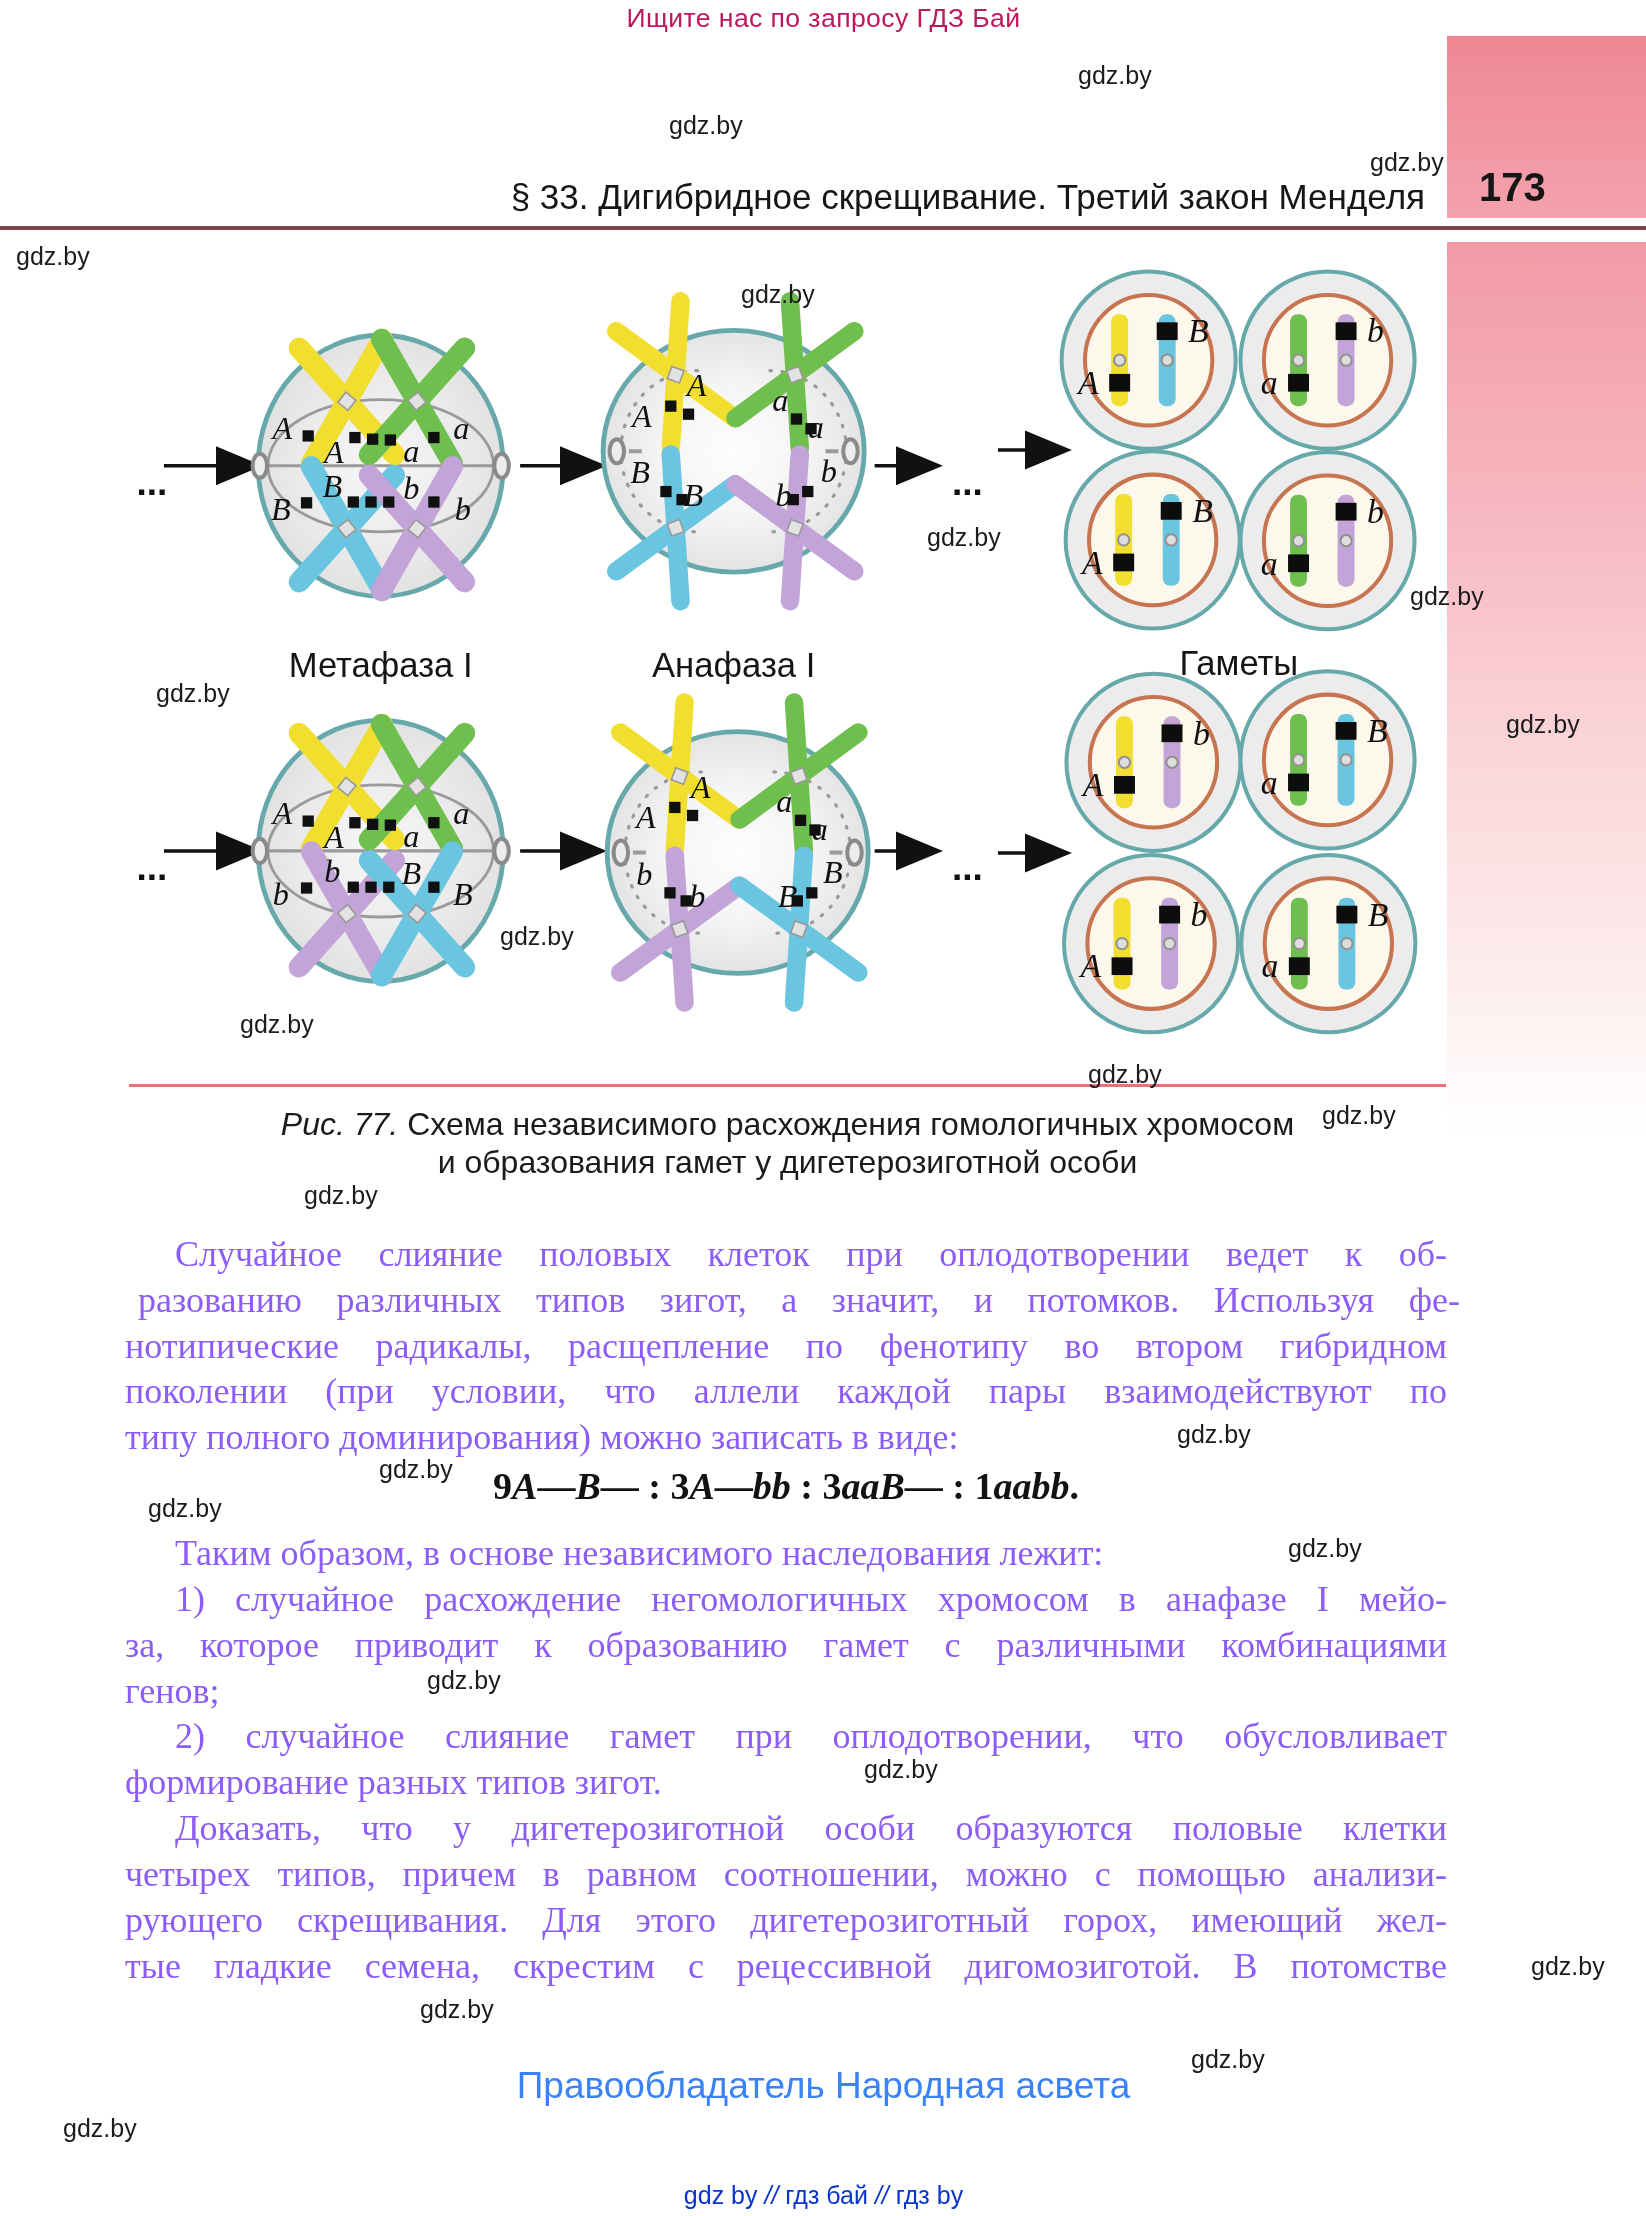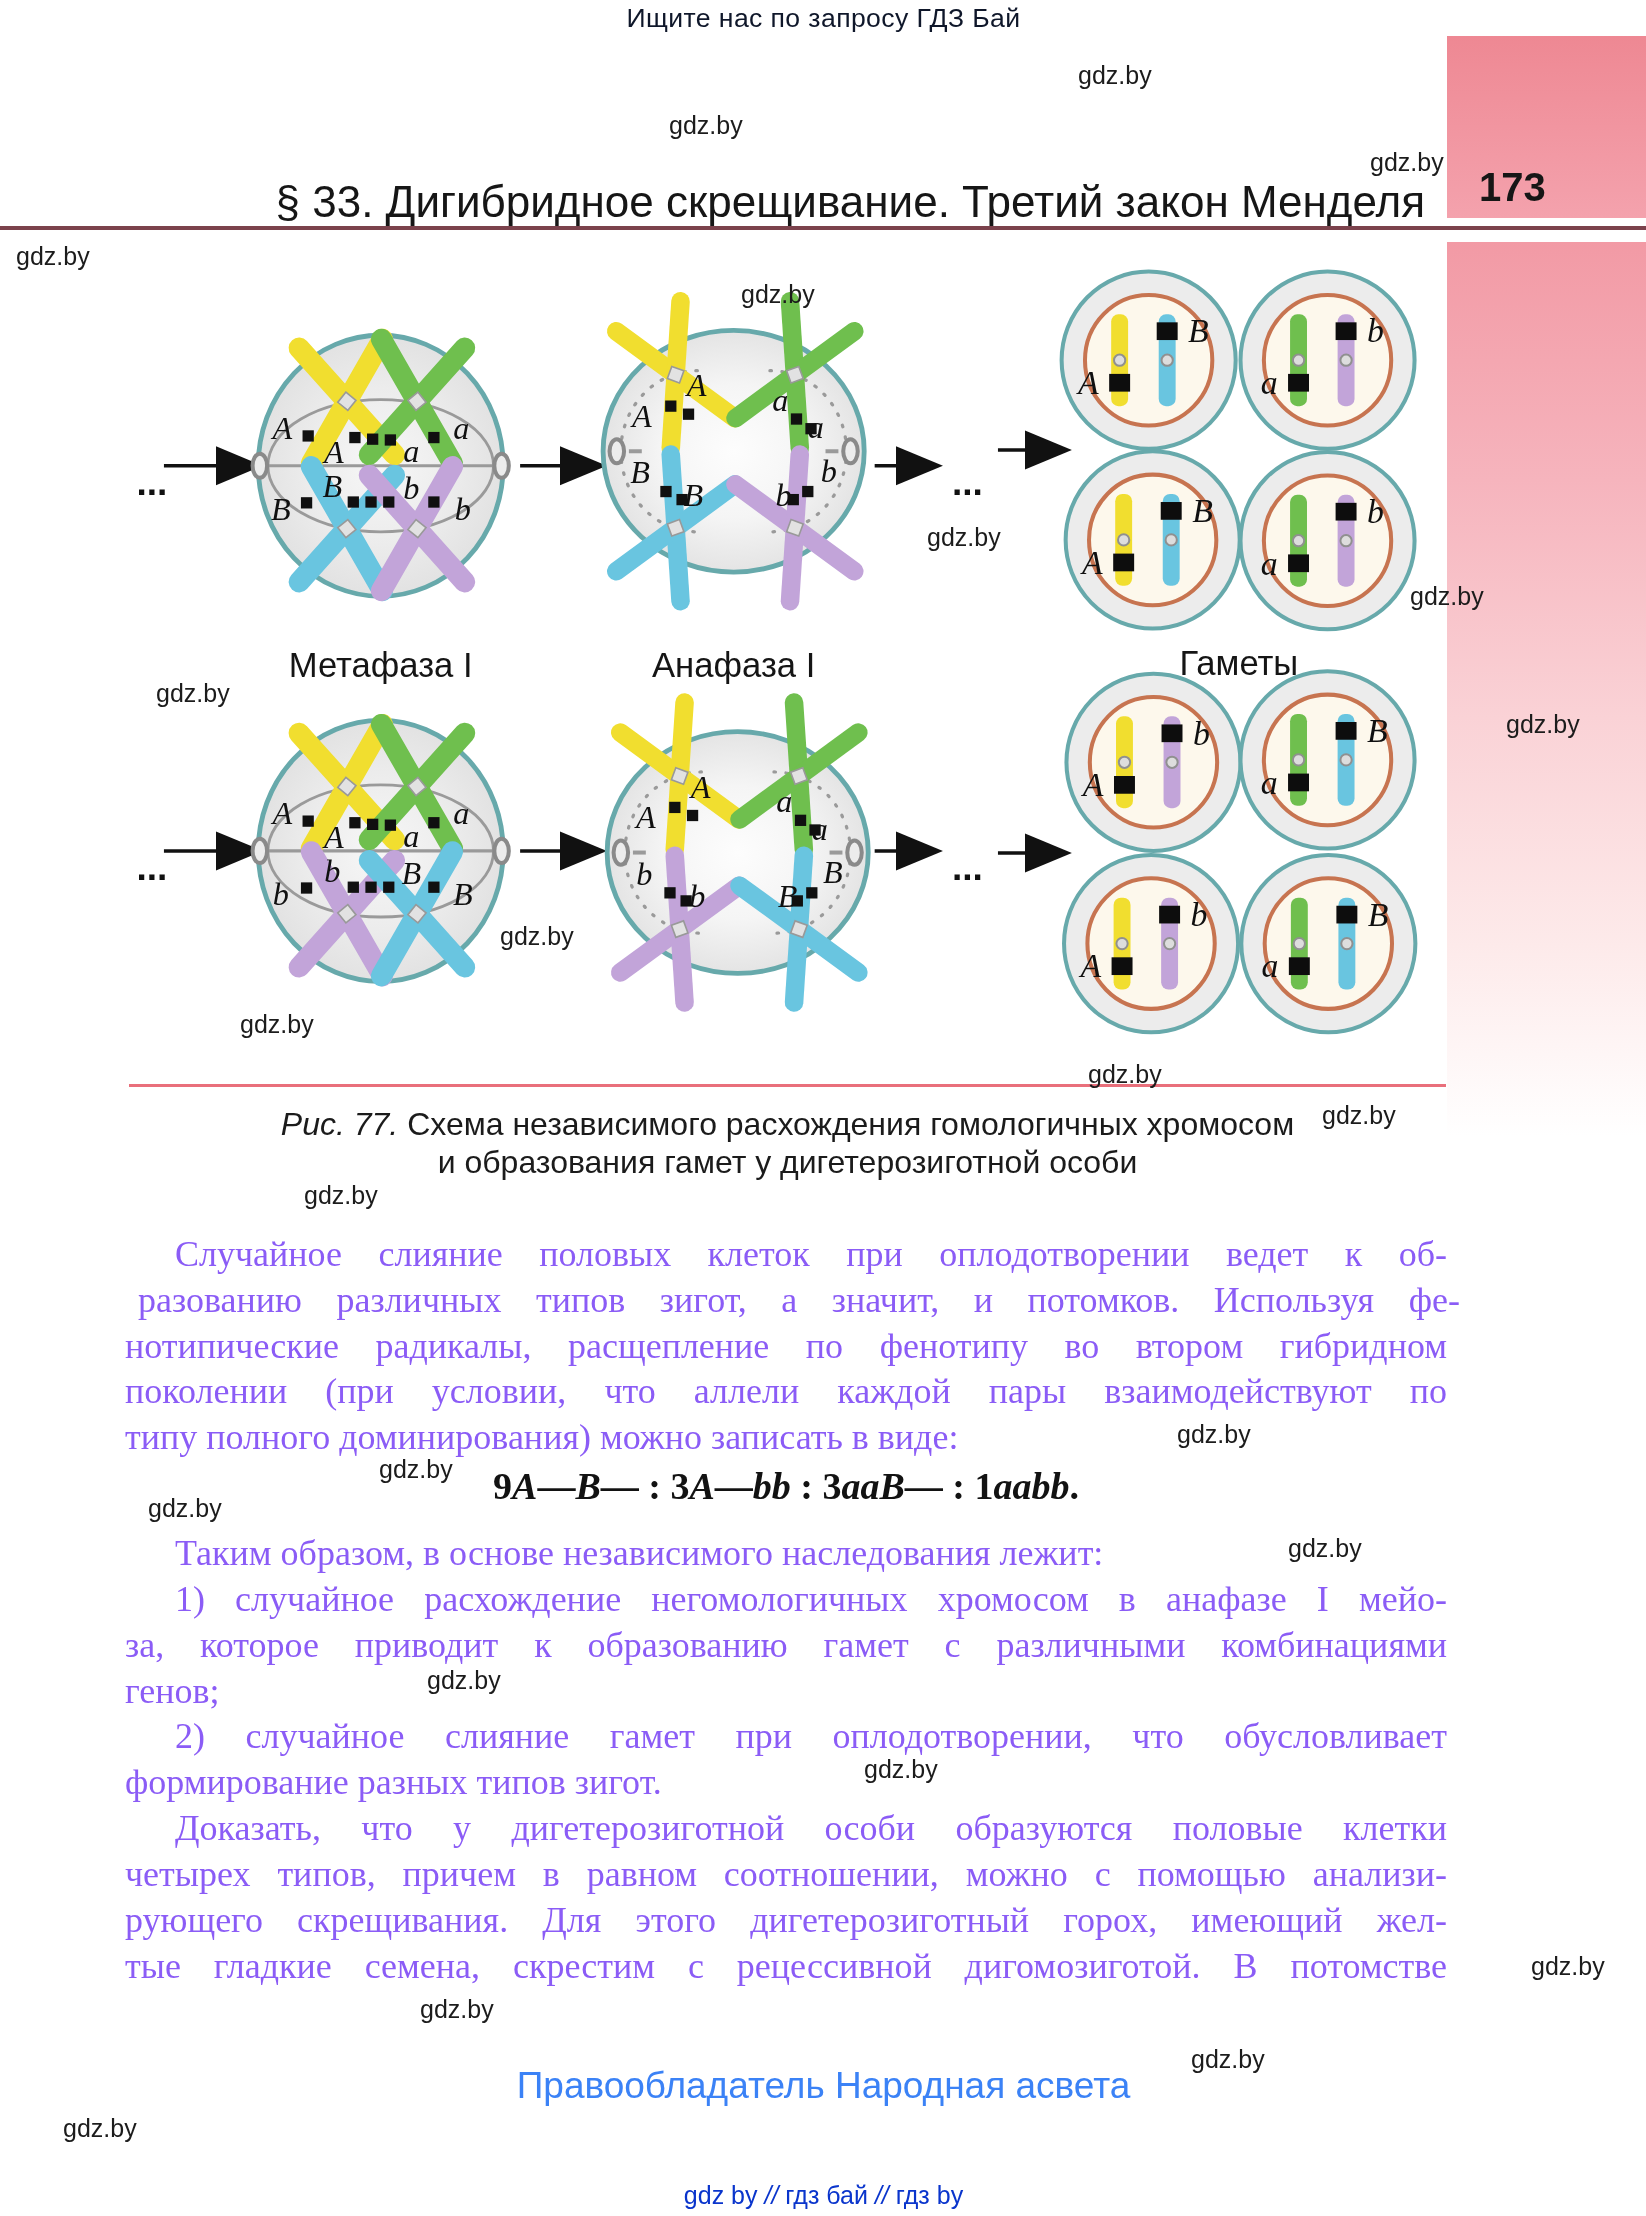--- a/index.html
+++ b/index.html
@@ -6,21 +6,21 @@
   #page{position:relative;width:1647px;height:2216px;background:#ffffff;overflow:hidden;
         font-family:"Liberation Sans",sans-serif;}
   .abs{position:absolute;}
   #promo{top:3.2px;left:0;right:0;text-align:center;font-size:26.6px;letter-spacing:0.4px;}
   .wm{position:absolute;font-size:25px;color:#1c1c1c;white-space:nowrap;line-height:1;}
   #pink1{left:1447px;top:36px;width:200px;height:182px;
          background:linear-gradient(#ee8893,#f4a2ad);}
   #pagenum{position:absolute;left:32px;top:129px;font-size:40px;font-weight:bold;color:#161616;}
   #pink2{left:1447px;top:242px;width:200px;height:951px;
          background:linear-gradient(#f29aa5 0%,#f6b4bd 25%,#fad2d6 50%,#fdeaea 74%,#ffffff 94%);}
-  #title{top:177px;right:222px;font-size:44px;color:#161616;white-space:nowrap;}
+  #title{top:177px;right:222px;font-size:35px;color:#161616;white-space:nowrap;}
   #hrule{top:226px;left:0;width:1647px;height:4px;background:#7b424c;}
   #figsvg{left:0;top:0;width:1647px;height:2216px;pointer-events:none;}
   #frule{top:1084px;left:129px;width:1317px;height:3.2px;background:#e96f7b;}
   .cap{left:129px;width:1317px;text-align:center;font-size:32px;color:#1b1b1b;}
   #cap1{top:1106px;} #cap2{top:1144px;}
   .it{font-style:italic;}
   #bodytext{left:125px;top:0;width:1322px;}
   .bt{position:absolute;left:125px;width:1322px;font-family:"Liberation Serif",serif;
       font-size:36px;line-height:46px;color:#8b5cf6;}
   .jl{text-align:justify;text-align-last:justify;}
@@ -29,21 +29,21 @@
            font-family:"Liberation Serif",serif;font-size:38px;font-weight:bold;color:#121212;}
   #fcopy{top:2065px;left:0;right:0;text-align:center;font-size:37px;}
   #flinks{top:2181px;left:0;right:0;text-align:center;font-size:25px;}
   #flinks .lnk{cursor:pointer;text-align:right;}
   #flinks .sep{font-style:italic;}
 </style>
 </head>
 <body>
 
 <div id="page">
-  <div id="promo" class="abs" style="color: #0f172a;">Ищите нас по запросу ГДЗ Бай</div>
+  <div id="promo" class="abs" style="color: #be185d;">Ищите нас по запросу ГДЗ Бай</div>
 
   <div id="pink1" class="abs">
     <span id="pagenum">173</span>
   </div>
   <div id="pink2" class="abs"></div>
 
   <div id="title" class="abs">§ 33. Дигибридное скрещивание. Третий закон Менделя</div>
   <div id="hrule" class="abs"></div>
 
   <svg id="figsvg" class="abs" viewBox="0 0 2043 2750">

